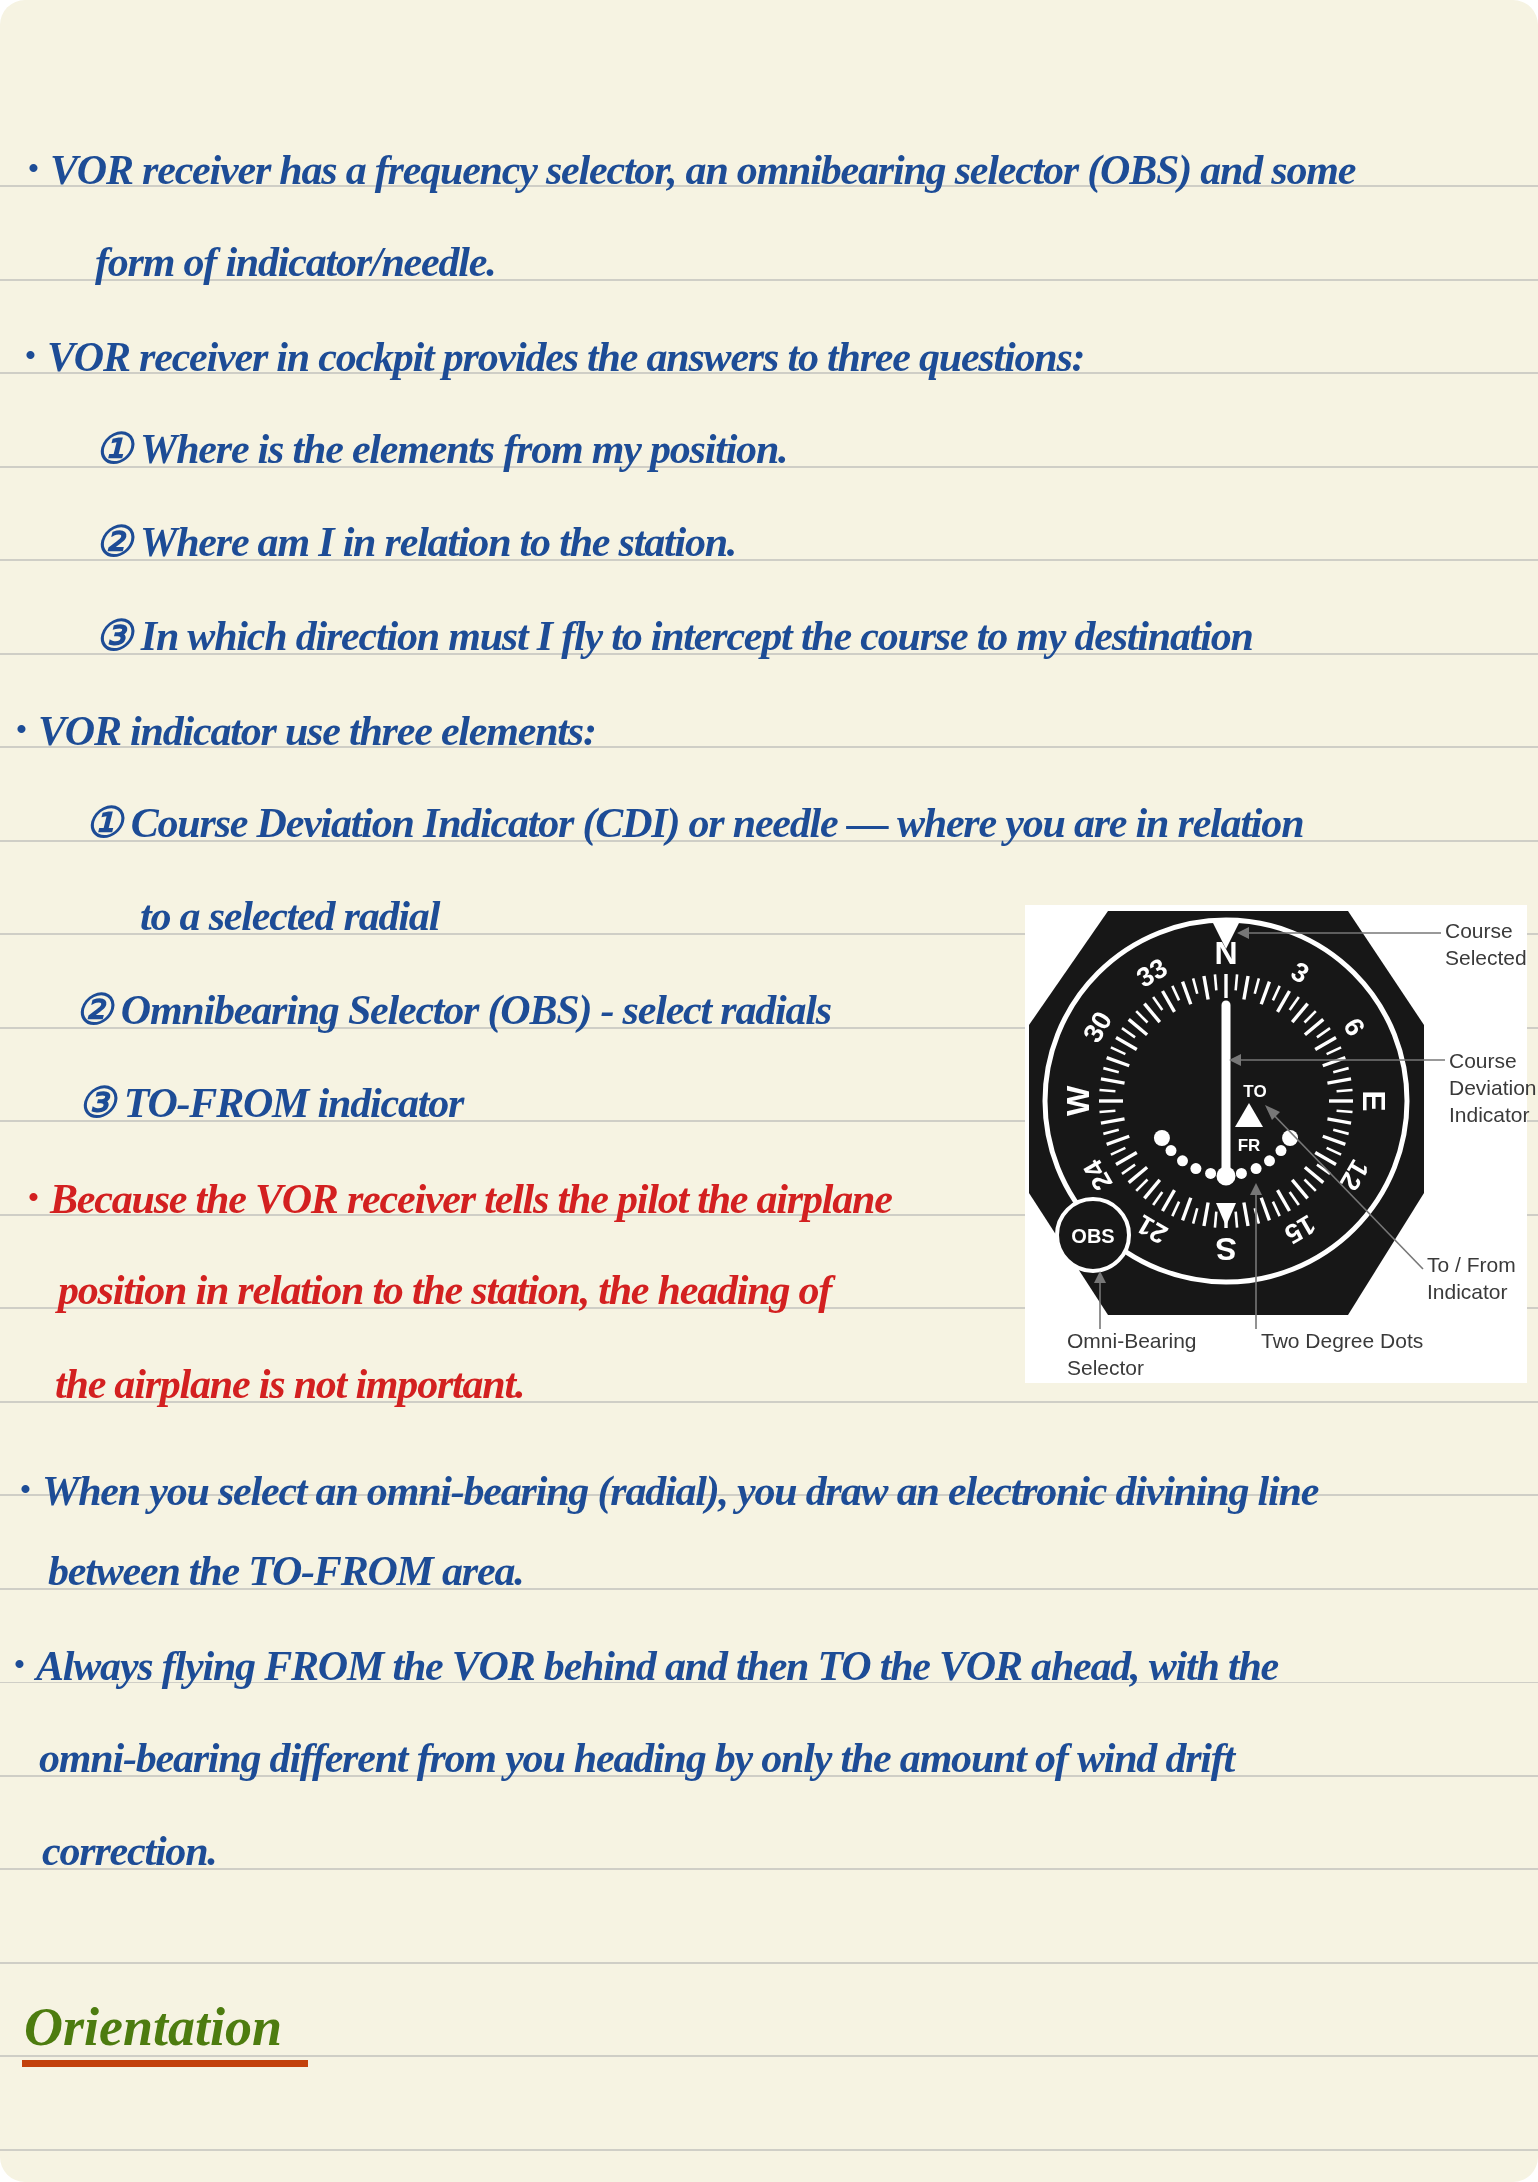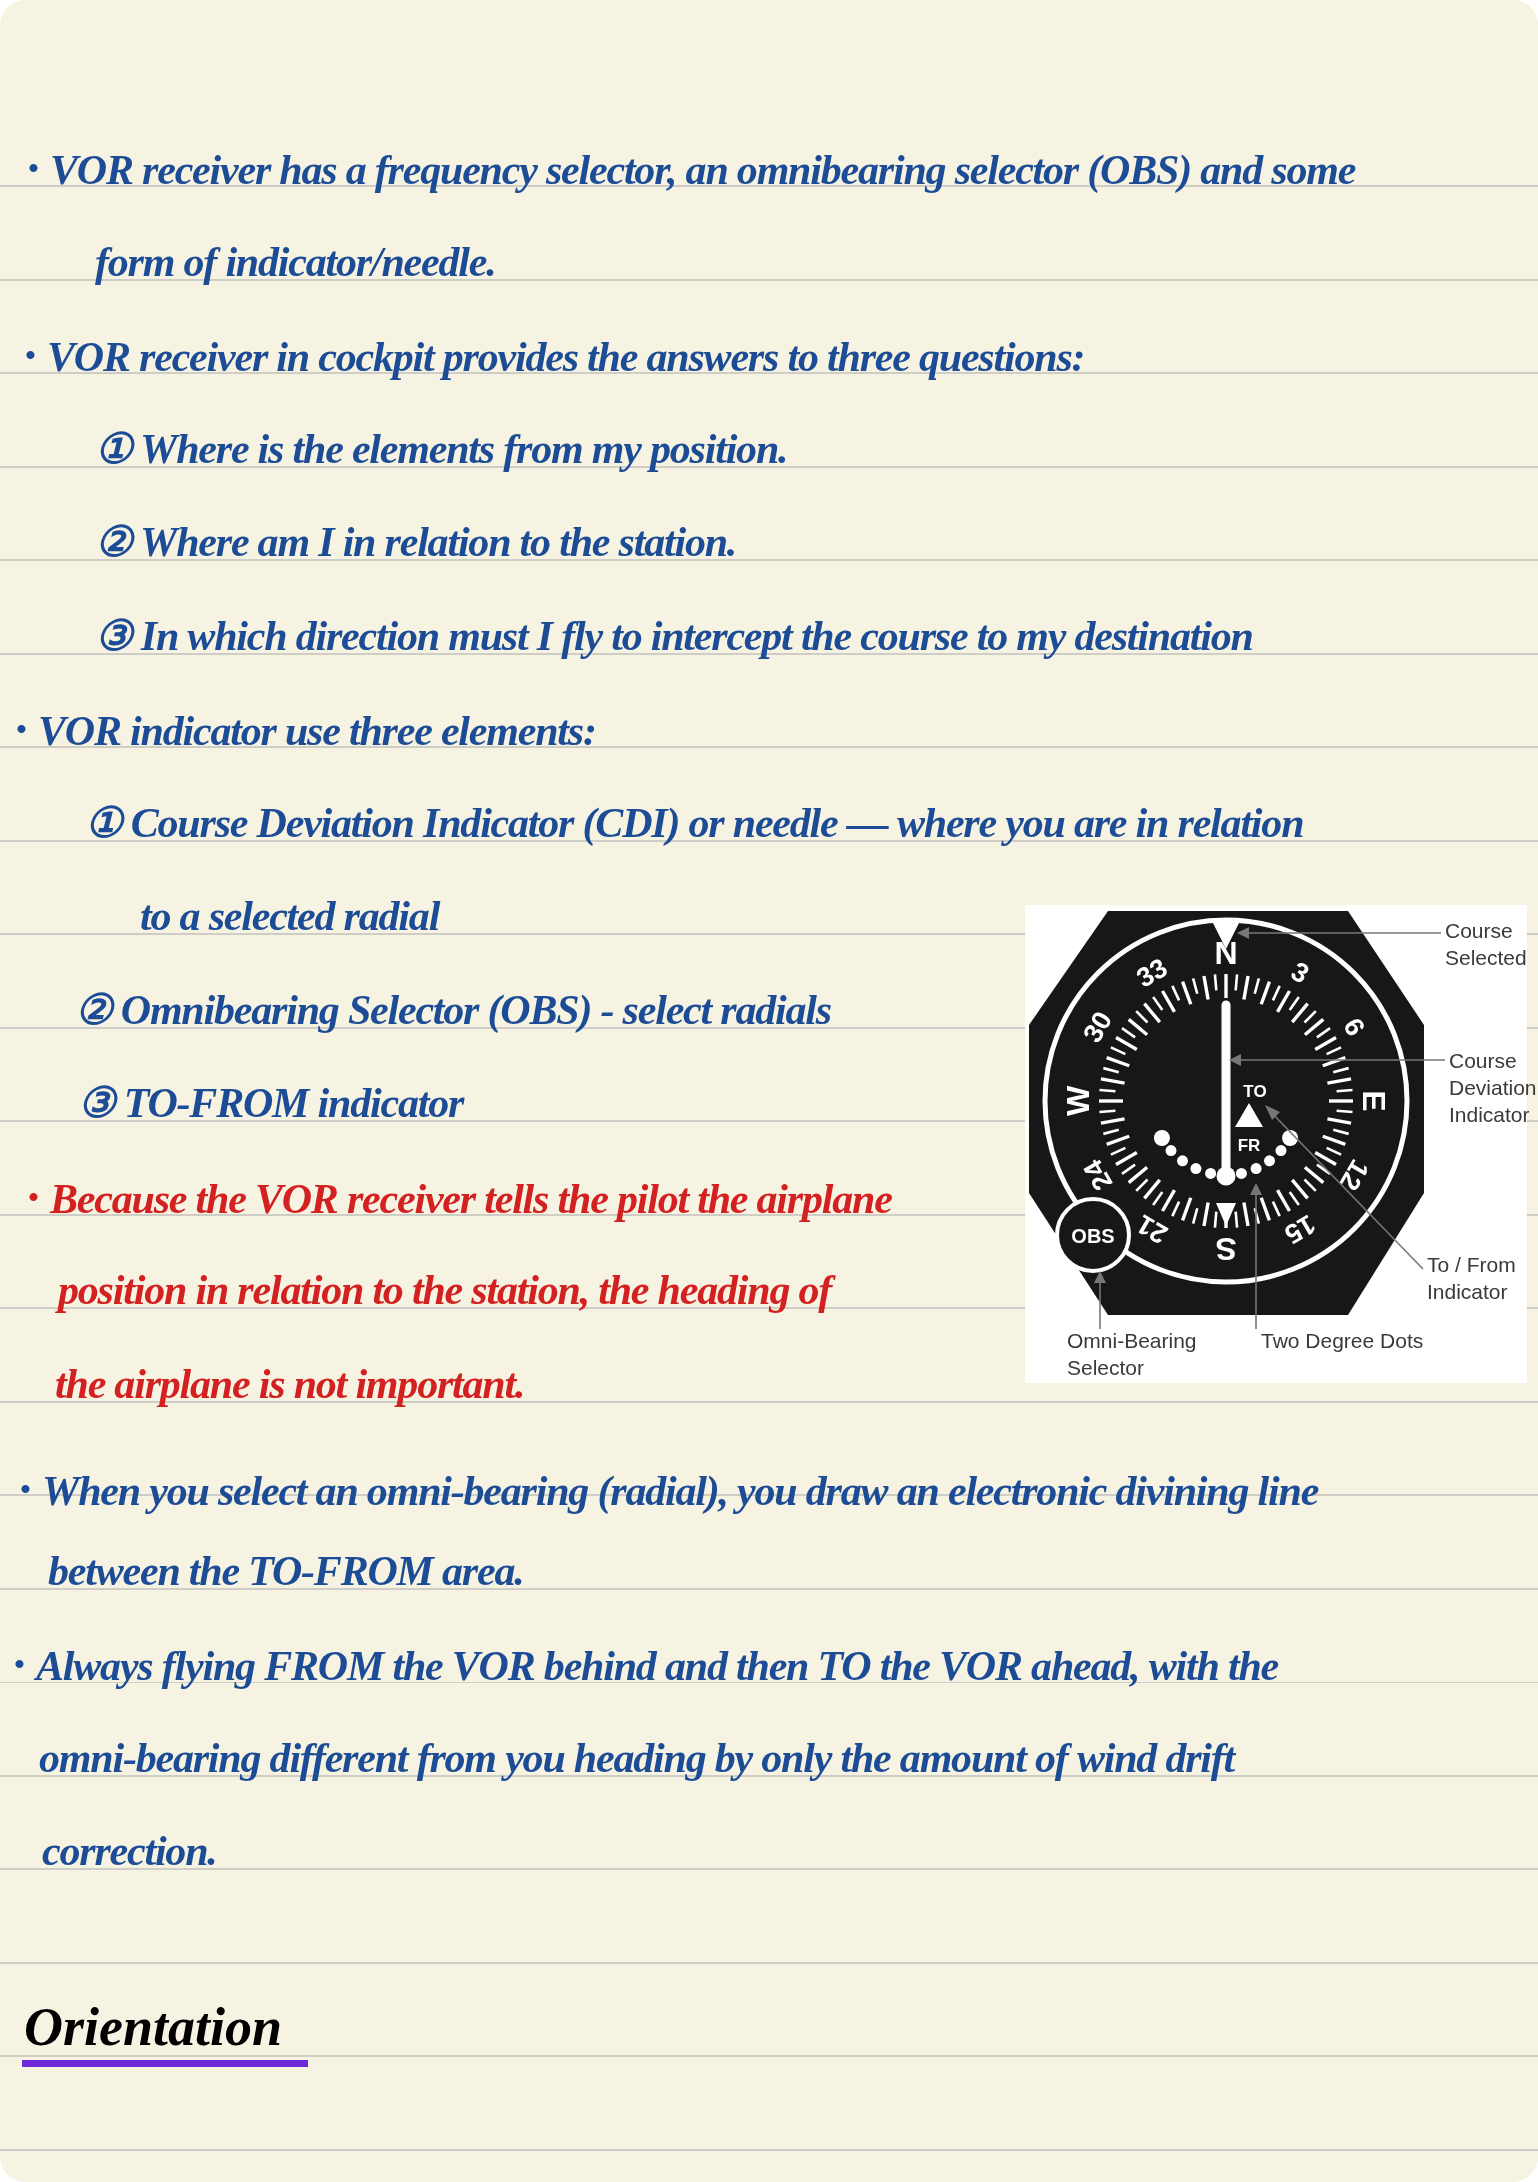--- a/index.html
+++ b/index.html
@@ -34,22 +34,22 @@
     font-size:30px;
     vertical-align:6px;
     letter-spacing:0;
   }
   .blue{color:#1d4c96;}
   .red{color:#d32020;}
   .heading{
     position:absolute;
     left:22px;top:1996px;
     font-style:italic;font-weight:bold;
-    font-size:54px;color:#000000;
-    border-bottom:7px solid #6d28d9;
+    font-size:54px;color:#4d7c0f;
+    border-bottom:7px solid #c2410c;
     padding:0 26px 2px 2px;
   }
   .diagram{
     position:absolute;
     left:1025px;top:905px;
     width:502px;height:478px;
     background:#ffffff;
   }
   .diagram svg{position:absolute;left:0;top:0;}
   .dlabel{

